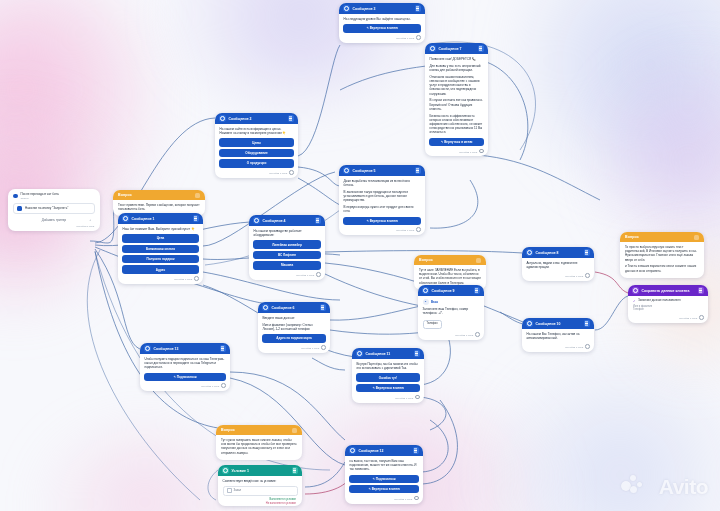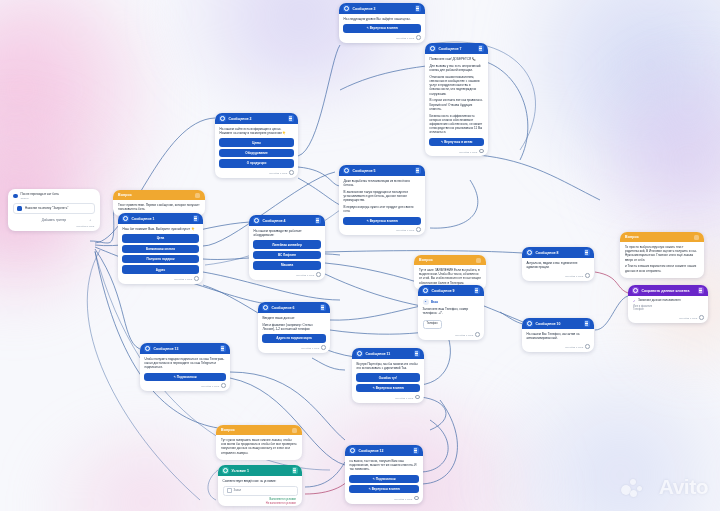--- a/index.html
+++ b/index.html
@@ -110,21 +110,21 @@
 
   
   .chipline{display:flex;align-items:center;gap:2.5px;margin:0 0 2px 0;}
   .chip-av{width:6px;height:6px;border-radius:50%;background:#e8eef9;
       display:flex;align-items:center;justify-content:center;font-size:2.4px;color:#1a56c4;}
   .chip-name{font-size:2.9px;color:#1a56c4;font-weight:bold;}
   .smallbtn{display:inline-block;border:.6px solid #c9d3e2;border-radius:2.5px;
       font-size:2.7px;color:#2b3440;padding:1.4px 3px;margin-top:2px;}
 
   
-  #avito{position:absolute;right:12px;bottom:12px;display:flex;align-items:flex-end;gap:16px;
+  #avito{position:absolute;right:12px;bottom:12px;display:flex;align-items:flex-start;gap:16px;
       opacity:.55;pointer-events:none;}
   #avito .logo{position:relative;width:22px;height:20px;}
   #avito .logo i{position:absolute;border-radius:50%;background:#fff;
       box-shadow:0 0 2px rgba(120,130,160,.45);}
   #avito .logo i.c1{width:10px;height:10px;left:0;top:6px;}
   #avito .logo i.c2{width:6px;height:6px;left:9px;top:0;}
   #avito .logo i.c3{width:5px;height:5px;left:16px;top:7px;}
   #avito .logo i.c4{width:7px;height:7px;left:9px;top:11px;}
   #avito .wtxt{font-size:21px;font-weight:bold;color:#fff;letter-spacing:-.5px;
       text-shadow:0 0 3px rgba(120,130,160,.4);}

